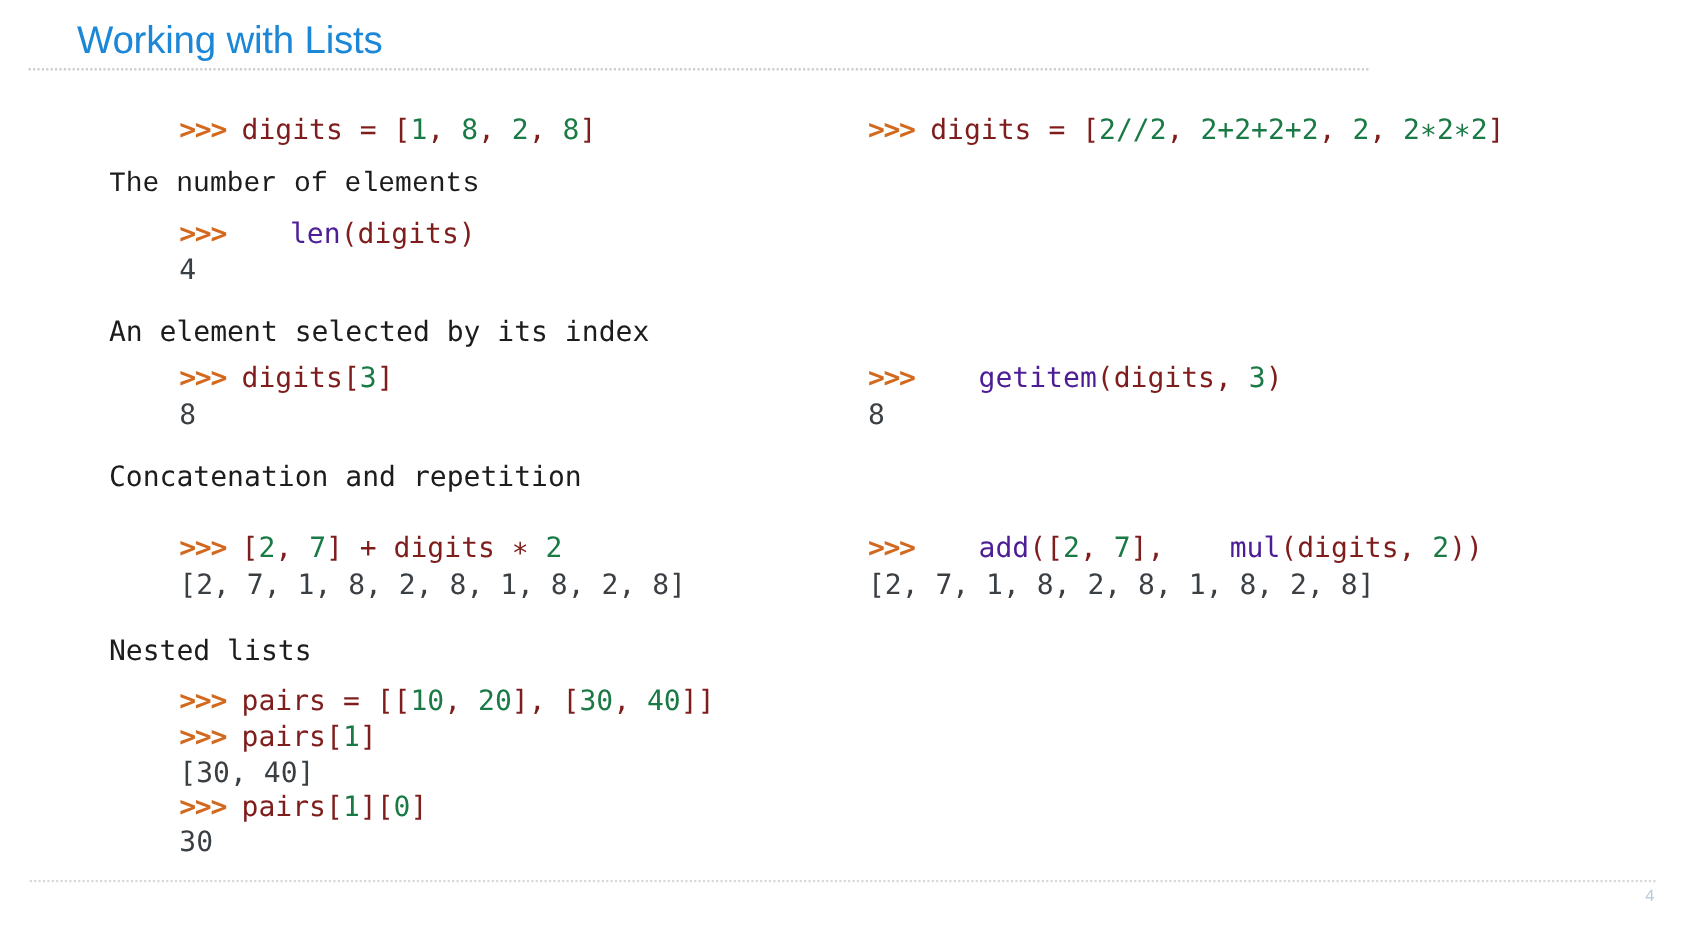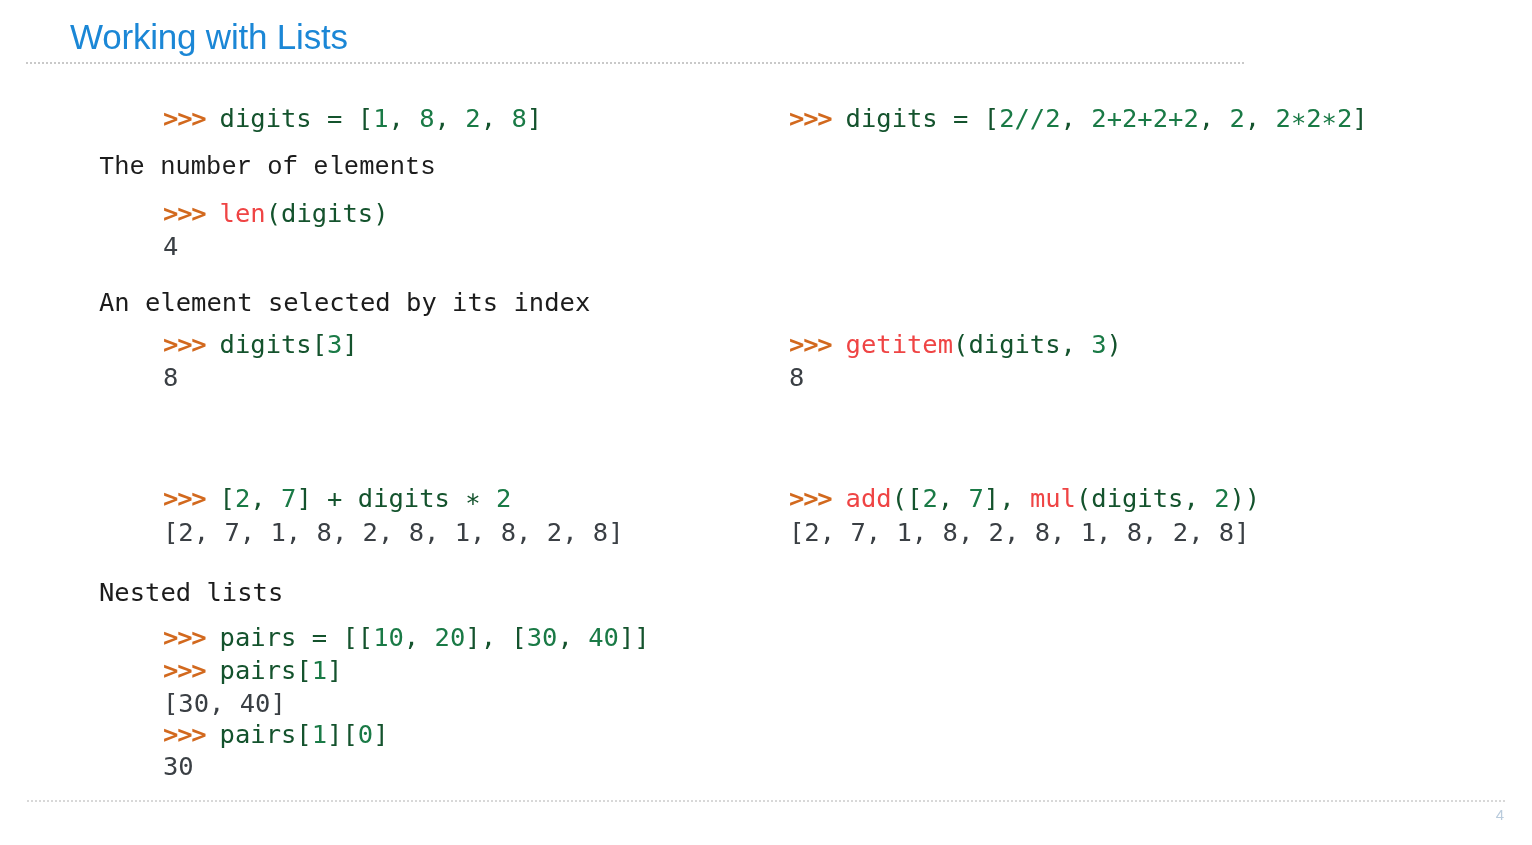--- a/index.html
+++ b/index.html
@@ -78,38 +78,39 @@
     color: #1c1c1c;
     font-size: 25.5px;
   }
   .code-line, .output-line {
     color: #555a5e;
   }
 
   
   .tok-prompt { color: #d2691e; font-weight: bold; letter-spacing: -1.2px; }
   .tok-num    { color: #1a7a46; }
-  .tok-fn     { color: #ef4444; }
-  .tok-plain  { color: #14532d; }
+  .tok-fn     { color: #4c1d95; margin-left: 44px; }
+  .tok-plain  { color: #7f1d1d; }
   .tok-out    { color: #3a3f44; }
 </style>
 </head>
 <body>
 
 <div id="slide-title">Working with Lists</div>
 <div id="title-rule"></div>
 
 <div id="left-column" class="column">
     <div class="code-line" style="top: 103px; left: 163px;"><span class="tok-prompt">&gt;&gt;&gt; </span><span class="tok-plain">digits = [</span><span class="tok-num">1</span><span class="tok-plain">, </span><span class="tok-num">8</span><span class="tok-plain">, </span><span class="tok-num">2</span><span class="tok-plain">, </span><span class="tok-num">8</span><span class="tok-plain">]</span></div>
     <div class="caption-line" style="top: 153px; left: 99px; font-family: Liberation Mono, monospace;">The number of elements</div>
     <div class="code-line" style="top: 198px; left: 163px;"><span class="tok-prompt">&gt;&gt;&gt; </span><span class="tok-fn">len</span><span class="tok-plain">(digits)</span></div>
     <div class="output-line" style="top: 231px; left: 163px;"><span class="tok-out">4</span></div>
     <div class="caption-line" style="top: 287px; left: 99px;">An element selected by its index</div>
     <div class="code-line" style="top: 329px; left: 163px;"><span class="tok-prompt">&gt;&gt;&gt; </span><span class="tok-plain">digits[</span><span class="tok-num">3</span><span class="tok-plain">]</span></div>
     <div class="output-line" style="top: 362px; left: 163px;"><span class="tok-out">8</span></div>
+    <div class="caption-line" style="top: 419px; left: 99px;">Concatenation and repetition</div>
     <div class="code-line" style="top: 483px; left: 163px;"><span class="tok-prompt">&gt;&gt;&gt; </span><span class="tok-plain">[</span><span class="tok-num">2</span><span class="tok-plain">, </span><span class="tok-num">7</span><span class="tok-plain">] + digits ∗ </span><span class="tok-num">2</span></div>
     <div class="output-line" style="top: 517px; left: 163px;"><span class="tok-out">[2, 7, 1, 8, 2, 8, 1, 8, 2, 8]</span></div>
     <div class="caption-line" style="top: 577px; left: 99px;">Nested lists</div>
     <div class="code-line" style="top: 622px; left: 163px;"><span class="tok-prompt">&gt;&gt;&gt; </span><span class="tok-plain">pairs = [[</span><span class="tok-num">10</span><span class="tok-plain">, </span><span class="tok-num">20</span><span class="tok-plain">], [</span><span class="tok-num">30</span><span class="tok-plain">, </span><span class="tok-num">40</span><span class="tok-plain">]]</span></div>
     <div class="code-line" style="top: 655px; left: 163px;"><span class="tok-prompt">&gt;&gt;&gt; </span><span class="tok-plain">pairs[</span><span class="tok-num">1</span><span class="tok-plain">]</span></div>
     <div class="output-line" style="top: 688px; left: 163px;"><span class="tok-out">[30, 40]</span></div>
     <div class="code-line" style="top: 719px; left: 163px;"><span class="tok-prompt">&gt;&gt;&gt; </span><span class="tok-plain">pairs[</span><span class="tok-num">1</span><span class="tok-plain">][</span><span class="tok-num">0</span><span class="tok-plain">]</span></div>
     <div class="output-line" style="top: 751px; left: 163px;"><span class="tok-out">30</span></div>
   </div>
 <div id="right-column" class="column">

